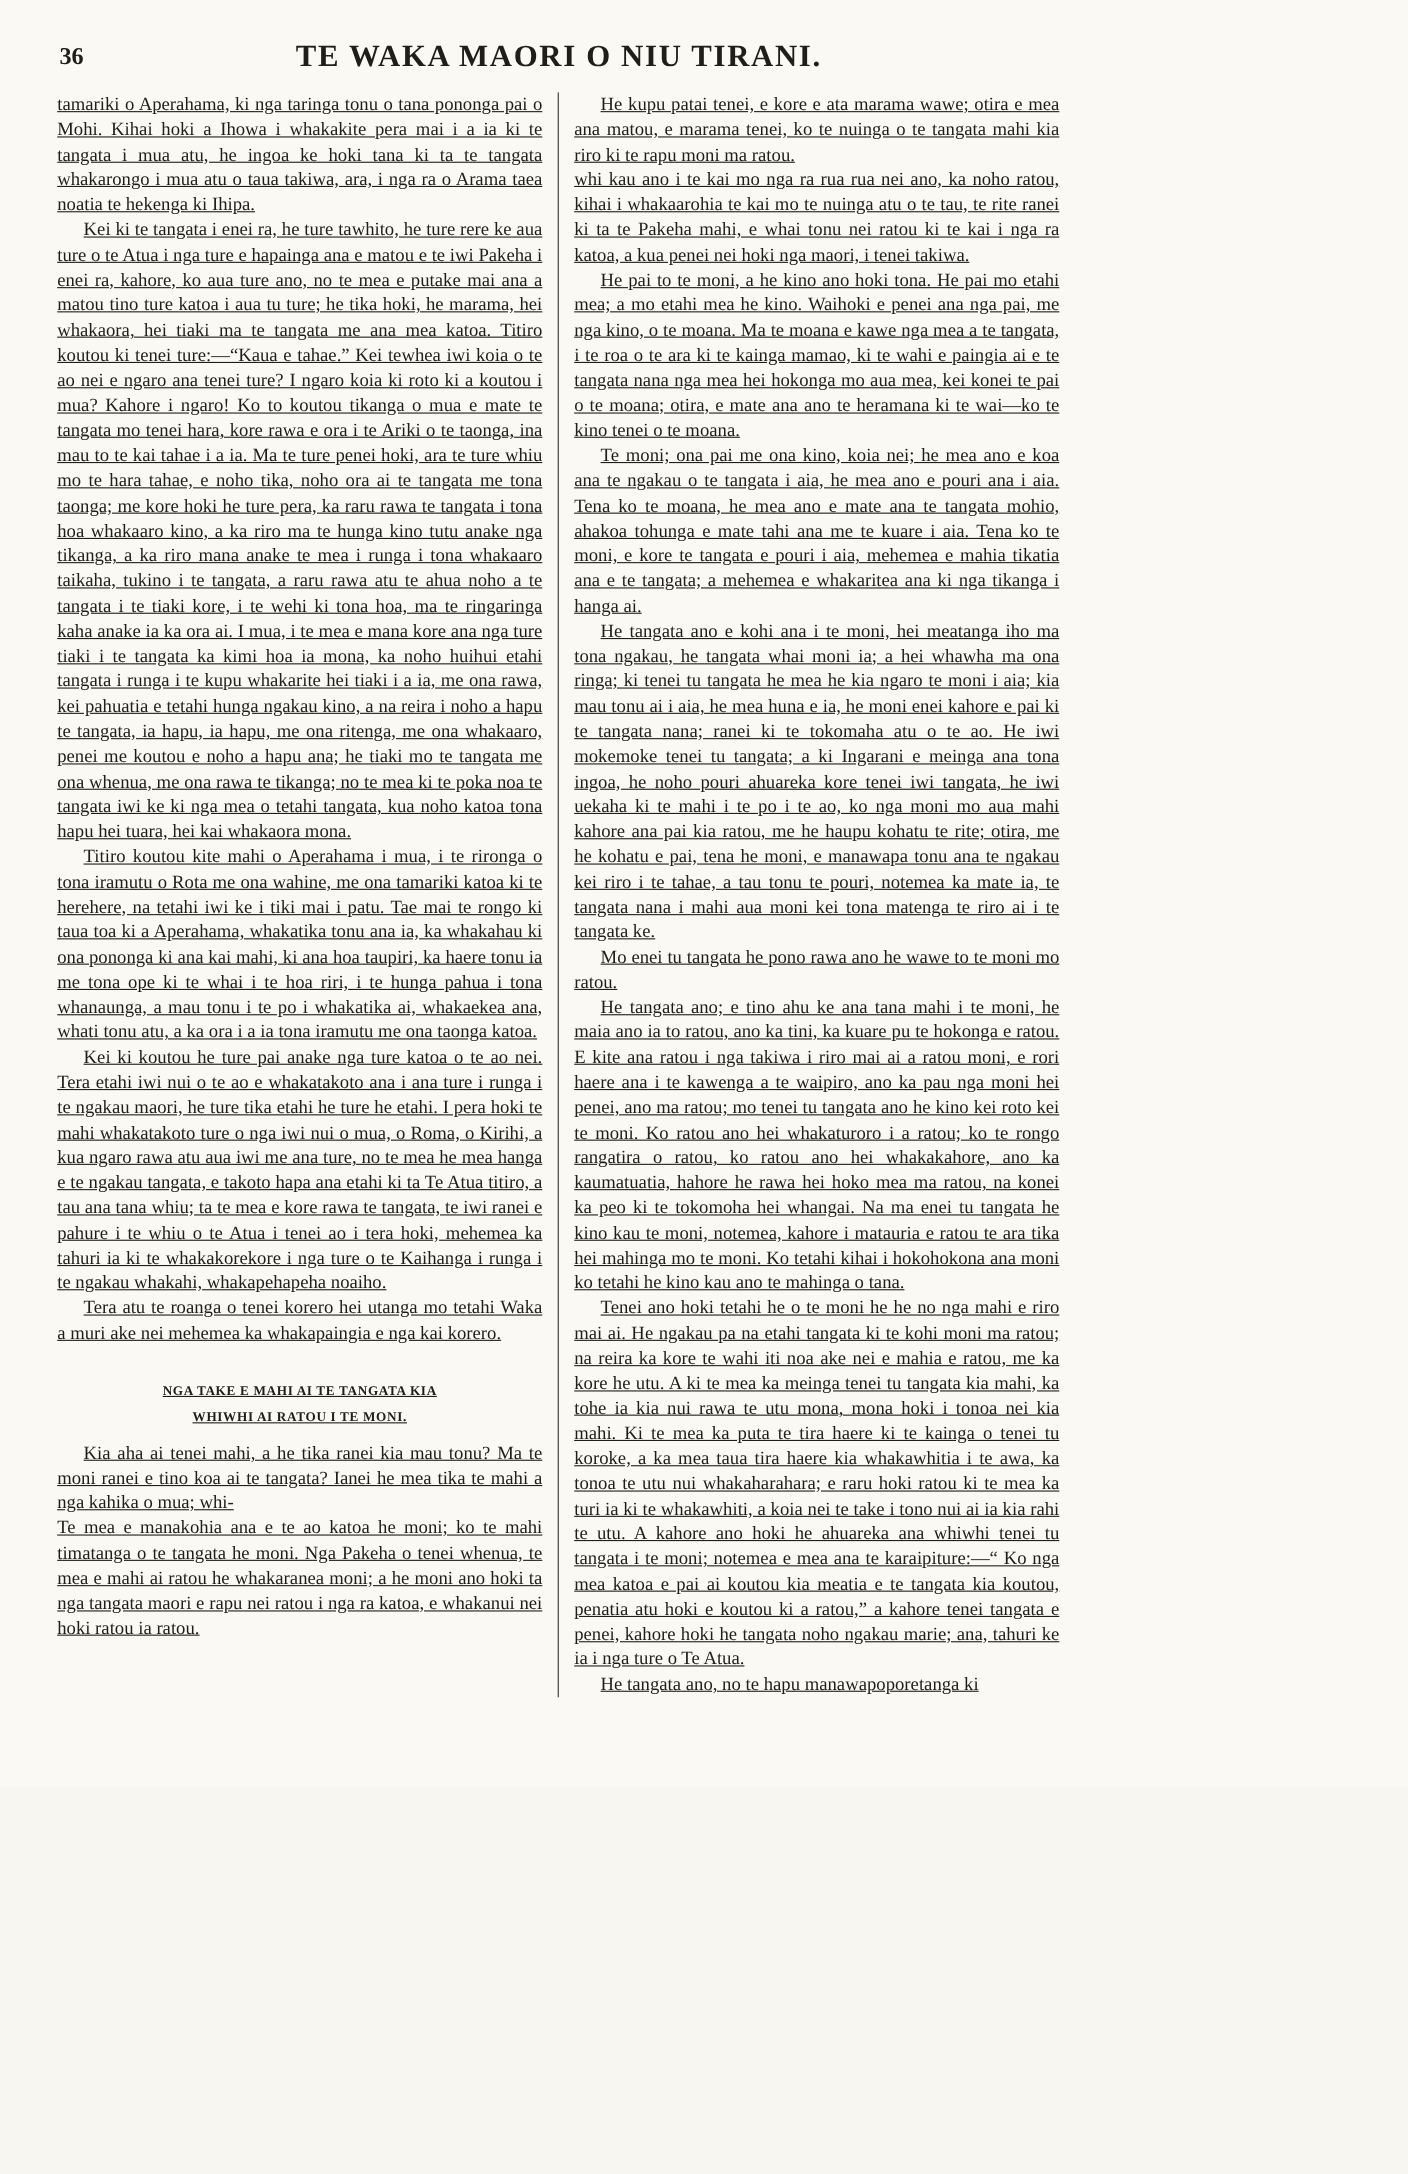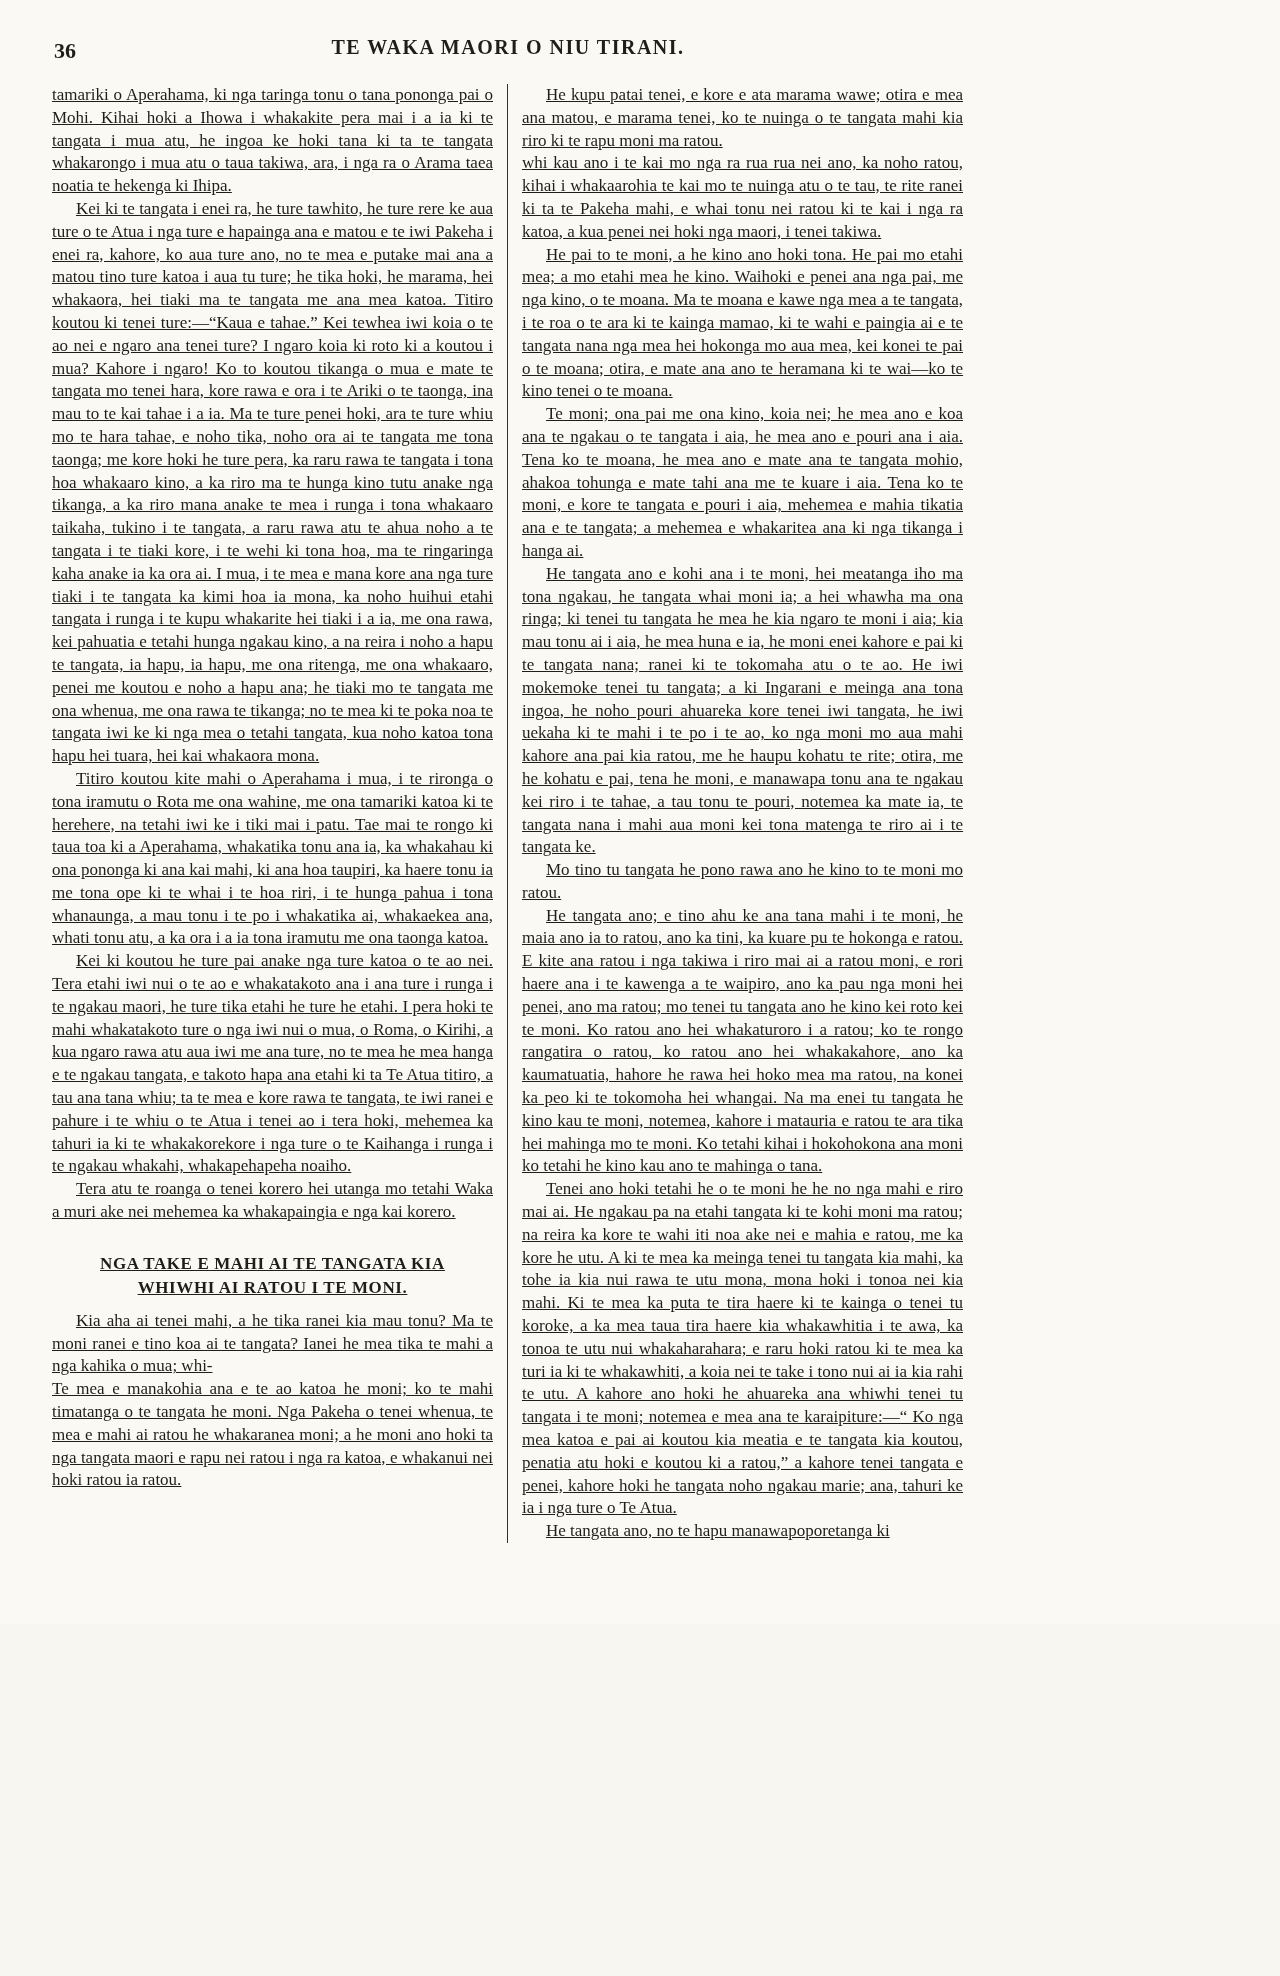--- a/index.html
+++ b/index.html
@@ -28,21 +28,21 @@
   .page-number {
     position: absolute;
     left: 2px;
     top: 2px;
     font-size: 22px;
     font-weight: bold;
   }
   .page-title {
     margin: 0;
     text-align: center;
-    font-size: 20px;
+    font-size: 28px;
     font-weight: bold;
     letter-spacing: 1.5px;
     font-family: "Liberation Serif", "DejaVu Serif", serif;
   }
   .columns {
     display: flex;
     align-items: stretch;
   }
   .col {
     width: 441px;
@@ -59,21 +59,21 @@
     margin: 0;
     text-align: justify;
     text-indent: 24px;
   }
   p.no-indent {
     text-indent: 0;
   }
   .section-heading {
     margin: 28px 6px 10px;
     text-align: center;
-    font-size: 17px;
+    font-size: 12px;
     font-weight: bold;
     letter-spacing: 0.6px;
     white-space: pre-line;
     line-height: 24px;
   }
 </style>
 </head>
 <body>
 
 <div class="page">
@@ -101,21 +101,21 @@
       </div>
 
       <div class="col-divider"></div>
 
       <div class="col col-right">
         <p class="para">He kupu patai tenei, e kore e ata marama wawe; otira e mea ana matou, e marama tenei, ko te nuinga o te tangata mahi kia riro ki te rapu moni ma ratou.</p>
         <p class="para no-indent">whi kau ano i te kai mo nga ra rua rua nei ano, ka noho ratou, kihai i whakaarohia te kai mo te nuinga atu o te tau, te rite ranei ki ta te Pakeha mahi, e whai tonu nei ratou ki te kai i nga ra katoa, a kua penei nei hoki nga maori, i tenei takiwa.</p>
         <p class="para">He pai to te moni, a he kino ano hoki tona. He pai mo etahi mea; a mo etahi mea he kino. Waihoki e penei ana nga pai, me nga kino, o te moana. Ma te moana e kawe nga mea a te tangata, i te roa o te ara ki te kainga mamao, ki te wahi e paingia ai e te tangata nana nga mea hei hokonga mo aua mea, kei konei te pai o te moana; otira, e mate ana ano te heramana ki te wai—ko te kino tenei o te moana.</p>
         <p class="para">Te moni; ona pai me ona kino, koia nei; he mea ano e koa ana te ngakau o te tangata i aia, he mea ano e pouri ana i aia. Tena ko te moana, he mea ano e mate ana te tangata mohio, ahakoa tohunga e mate tahi ana me te kuare i aia. Tena ko te moni, e kore te tangata e pouri i aia, mehemea e mahia tikatia ana e te tangata; a mehemea e whakaritea ana ki nga tikanga i hanga ai.</p>
         <p class="para">He tangata ano e kohi ana i te moni, hei meatanga iho ma tona ngakau, he tangata whai moni ia; a hei whawha ma ona ringa; ki tenei tu tangata he mea he kia ngaro te moni i aia; kia mau tonu ai i aia, he mea huna e ia, he moni enei kahore e pai ki te tangata nana; ranei ki te tokomaha atu o te ao. He iwi mokemoke tenei tu tangata; a ki Ingarani e meinga ana tona ingoa, he noho pouri ahuareka kore tenei iwi tangata, he iwi uekaha ki te mahi i te po i te ao, ko nga moni mo aua mahi kahore ana pai kia ratou, me he haupu kohatu te rite; otira, me he kohatu e pai, tena he moni, e manawapa tonu ana te ngakau kei riro i te tahae, a tau tonu te pouri, notemea ka mate ia, te tangata nana i mahi aua moni kei tona matenga te riro ai i te tangata ke.</p>
-        <p class="para">Mo tino tu tangata he pono rawa ano he kino to te moni mo ratou.</p>
+        <p class="para">Mo enei tu tangata he pono rawa ano he wawe to te moni mo ratou.</p>
         <p class="para">He tangata ano; e tino ahu ke ana tana mahi i te moni, he maia ano ia to ratou, ano ka tini, ka kuare pu te hokonga e ratou. E kite ana ratou i nga takiwa i riro mai ai a ratou moni, e rori haere ana i te kawenga a te waipiro, ano ka pau nga moni hei penei, ano ma ratou; mo tenei tu tangata ano he kino kei roto kei te moni. Ko ratou ano hei whakaturoro i a ratou; ko te rongo rangatira o ratou, ko ratou ano hei whakakahore, ano ka kaumatuatia, hahore he rawa hei hoko mea ma ratou, na konei ka peo ki te tokomoha hei whangai. Na ma enei tu tangata he kino kau te moni, notemea, kahore i matauria e ratou te ara tika hei mahinga mo te moni. Ko tetahi kihai i hokohokona ana moni ko tetahi he kino kau ano te mahinga o tana.</p>
         <p class="para">Tenei ano hoki tetahi he o te moni he he no nga mahi e riro mai ai. He ngakau pa na etahi tangata ki te kohi moni ma ratou; na reira ka kore te wahi iti noa ake nei e mahia e ratou, me ka kore he utu. A ki te mea ka meinga tenei tu tangata kia mahi, ka tohe ia kia nui rawa te utu mona, mona hoki i tonoa nei kia mahi. Ki te mea ka puta te tira haere ki te kainga o tenei tu koroke, a ka mea taua tira haere kia whakawhitia i te awa, ka tonoa te utu nui whakaharahara; e raru hoki ratou ki te mea ka turi ia ki te whakawhiti, a koia nei te take i tono nui ai ia kia rahi te utu. A kahore ano hoki he ahuareka ana whiwhi tenei tu tangata i te moni; notemea e mea ana te karaipiture:—“ Ko nga mea katoa e pai ai koutou kia meatia e te tangata kia koutou, penatia atu hoki e koutou ki a ratou,” a kahore tenei tangata e penei, kahore hoki he tangata noho ngakau marie; ana, tahuri ke ia i nga ture o Te Atua.</p>
         <p class="para">He tangata ano, no te hapu manawapoporetanga ki</p>
       </div>
 
     </div>
   </div>
 </div>
 
 </body></html>

